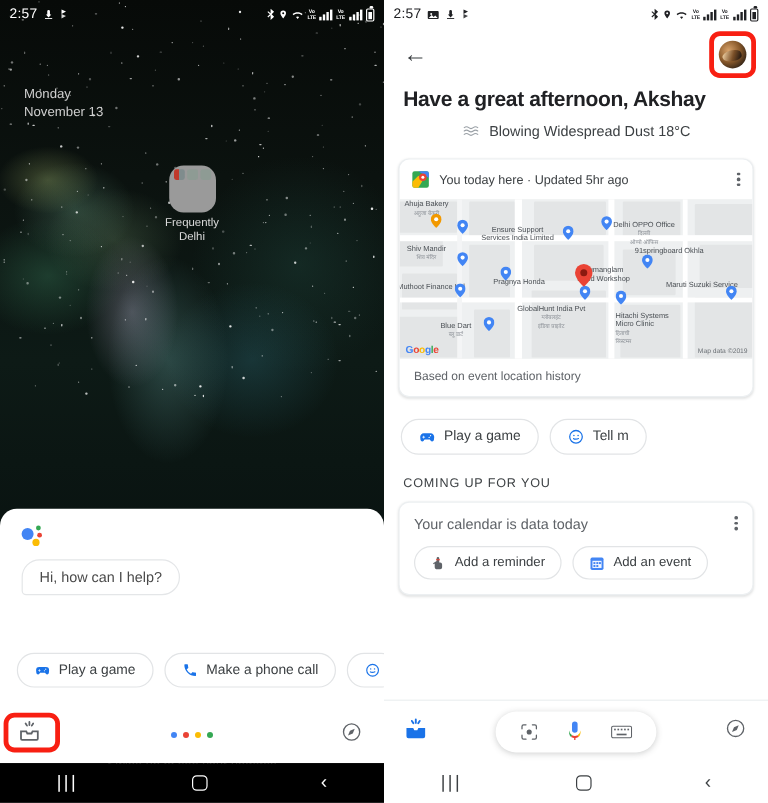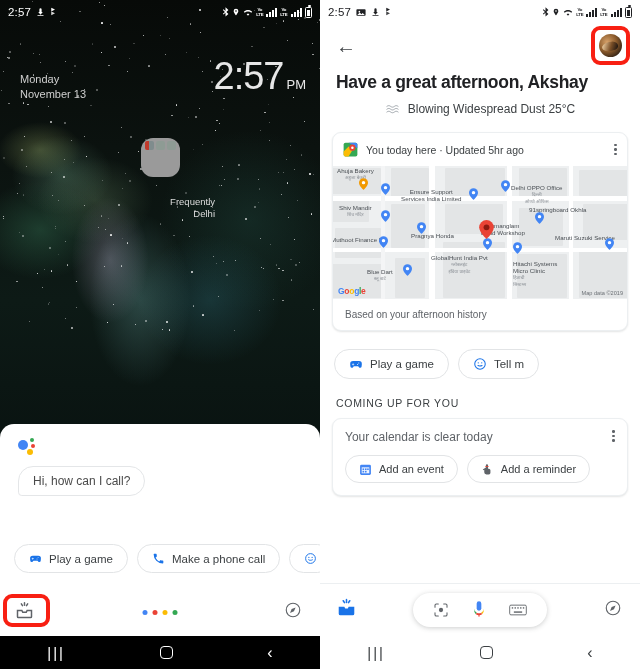--- a/index.html
+++ b/index.html
@@ -54,21 +54,21 @@
   .clock .hm sub { font-size:13px; font-weight:400; vertical-align:baseline;
     margin-left:3px; letter-spacing:0; }
   .datebox { position:absolute; left:20px; top:72px; color:#cfcfcf;
     font-size:11px; line-height:15px; }
   .widget { position:absolute; left:50%; transform:translateX(-50%); top:138px;
     text-align:center; width:110px; }
   .widget .tile { width:39px; height:39px; border-radius:12px; background:#9a9a9a;
     margin:0 auto; display:flex; align-items:flex-start; justify-content:center;
     gap:2px; padding-top:3px; }
   .widget .tile i { width:9px; height:9px; border-radius:2px; display:block; }
-  .widget .lbl { margin-top:19px; font-size:9.5px; color:#dcdcdc; line-height:12px;text-align:right; }
+  .widget .lbl { margin-top:3px; font-size:9.5px; color:#dcdcdc; line-height:12px; }
 
   
   .sheet { position:absolute; left:0; right:0; bottom:33px; top:424px;
     background:#fff; border-radius:14px 14px 0 0; }
   .g-dots { position:absolute; left:18px; top:14px; width:22px; height:18px; }
   .g-dots i { position:absolute; border-radius:50%; }
   .bubble { position:absolute; left:18px; top:42px; border:1px solid #e4e6e8;
     border-radius:16px 16px 16px 4px; padding:7px 14px; font-size:12px; color:#4a4a4a;
     background:#fff; }
   .chiprow { position:absolute; left:14px; right:0; top:120px; display:flex; gap:9px; }
@@ -442,23 +442,20 @@
           </span>
         <span class="batt"></span>
       </div>
     </div>
 
     <div class="datebox">
       <div>Monday</div>
       <div>November 13</div>
     </div>
 
-    <div class="clock">
-      <div class="hm"><span>2:57</span><sub>PM</sub></div>
-    </div>
 
     <div class="widget">
       <div class="tile">
         <i style="background:linear-gradient(90deg,#c0392b 50%,#7f8c8d 50%)"></i>
         <i style="background:#8e9b94"></i>
         <i style="background:#8e9b94"></i>
       </div>
       <div class="lbl">
         <span>Frequently</span><br>
         <span>Delhi</span>
@@ -467,21 +464,21 @@
 
     <div class="swipe">Swipe up to see your updates</div>
 
     <div class="sheet">
       <div class="g-dots">
         <i style="width:10px;height:10px;background:#4285f4;left:0;top:2px"></i>
         <i style="width:4px;height:4px;background:#34a853;left:12px;top:0"></i>
         <i style="width:4px;height:4px;background:#ea4335;left:13px;top:6px"></i>
         <i style="width:6px;height:6px;background:#fbbc04;left:9px;top:11px"></i>
       </div>
-      <div class="bubble">Hi, how can I call?</div>
+      <div class="bubble">Hi, how can I help?</div>
 
       <div class="chiprow">
         <div class="chip">
           <svg width="13" height="13" viewBox="0 0 24 24" fill="#1a73e8">
               <path d="M17 7H7a5 5 0 00-5 5.3l.4 4A2.6 2.6 0 005 18.6c.8 0 1.5-.4 2-1l1.2-1.6h7.6L17 17.6c.5.6 1.2 1 2 1a2.6 2.6 0 002.6-2.3l.4-4A5 5 0 0017 7zM9 13H7.5v1.5h-1V13H5v-1h1.5v-1.5h1V12H9zm5.8.8a.9.9 0 11.9-.9.9.9 0 01-.9.9zm2-2.5a.9.9 0 11.9-.9.9.9 0 01-.9.9z"></path>
             </svg>
           <span>Play a game</span>
         </div>
         <div class="chip">
           <svg width="13" height="13" viewBox="0 0 24 24" fill="#1a73e8">
@@ -589,21 +586,21 @@
         <div class="avatar"></div>
         <div class="hl" style="right:10px; top:2px; width:39px; height:39px;"></div>
       </div>
       <div class="greet">Have a great afternoon, Akshay</div>
       <div class="weather">
         <svg width="15" height="13" viewBox="0 0 24 20" fill="none" stroke="#9aa0a6" stroke-width="1.5" stroke-linecap="round">
           <path d="M3 5c2-1.6 4-1.6 6 0s4 1.6 6 0 4-1.6 6 0"></path>
           <path d="M3 9.5c2-1.6 4-1.6 6 0s4 1.6 6 0 4-1.6 6 0"></path>
           <path d="M3 14c2-1.6 4-1.6 6 0s4 1.6 6 0 4-1.6 6 0"></path>
         </svg>
-        <span>Blowing Widespread Dust 25°C</span>
+        <span>Blowing Widespread Dust 18°C</span>
       </div>
 
       <div class="card">
         <div class="card-head">
           <svg width="15" height="15" viewBox="0 0 24 24">
             <rect x="1" y="1" width="22" height="22" rx="3" fill="#34a853"></rect>
             <path d="M1 15l8-8 6 6-6 10H4a3 3 0 01-3-3z" fill="#fbbc04"></path>
             <path d="M9 1h11a3 3 0 013 3v6L9 1z" fill="#4285f4"></path>
             <path d="M1 8l11 14h-8a3 3 0 01-3-3z" fill="#4285f4" opacity=".0"></path>
             <circle cx="15" cy="9" r="5" fill="#ea4335"></circle>
@@ -704,21 +701,21 @@
             </svg>
           <svg class="pin r" style="left:146px;top:54px;width:15px;height:19px" viewBox="0 0 10 13">
               <path d="M5 0a5 5 0 00-5 5c0 3.6 5 8 5 8s5-4.4 5-8a5 5 0 00-5-5z" fill="currentColor"></path>
               <circle cx="5" cy="5" r="2" fill="#8b1a10"></circle>
             </svg>
 
           <div class="gbrand"><span>G</span><span>o</span><span>o</span><span>g</span><span>l</span><span>e</span></div>
           <div class="mapattr">Map data ©2019</div>
         </div>
 
-        <div class="card-foot">Based on your afternoon history</div>
+        <div class="card-foot">Based on event location history</div>
       </div>
 
       <div class="chiprow2">
         <div class="chip">
           <svg width="14" height="14" viewBox="0 0 24 24" fill="#1a73e8">
               <path d="M17 7H7a5 5 0 00-5 5.3l.4 4A2.6 2.6 0 005 18.6c.8 0 1.5-.4 2-1l1.2-1.6h7.6L17 17.6c.5.6 1.2 1 2 1a2.6 2.6 0 002.6-2.3l.4-4A5 5 0 0017 7zM9 13H7.5v1.5h-1V13H5v-1h1.5v-1.5h1V12H9zm5.8.8a.9.9 0 11.9-.9.9.9 0 01-.9.9zm2-2.5a.9.9 0 11.9-.9.9.9 0 01-.9.9z"></path>
             </svg>
           <span>Play a game</span>
         </div>
         <div class="chip">
@@ -729,46 +726,46 @@
               <path d="M8.5 14.5c1 1.2 5 1.2 7 0" stroke-linecap="round"></path>
             </svg>
           <span>Tell m</span>
         </div>
       </div>
 
       <div class="section-h">COMING UP FOR YOU</div>
 
       <div class="calcard">
         <div class="row1">
-          <span class="t">Your calendar is clear today</span>
+          <span class="t">Your calendar is data today</span>
           <span class="kebab" style="margin-left:auto">
               <i></i>
               <i></i>
               <i></i>
             </span>
         </div>
         <div class="calbtns">
+          <div class="cbtn">
+            <svg width="13" height="14" viewBox="0 0 24 24" fill="#5f6368">
+                <path d="M11 3a2 2 0 012 2v6.5h1.4a3 3 0 013 3V19a3 3 0 01-3 3H10a4 4 0 01-4-4v-4.8l-1.6 1.1-1-1.6L9 9.4V5a2 2 0 012-2z"></path>
+                <rect x="8" y="6.5" width="6" height="1.6" fill="#ea4335"></rect>
+              </svg>
+            <span>Add a reminder</span>
+          </div>
           <div class="cbtn">
             <svg width="13" height="13" viewBox="0 0 24 24">
                 <rect x="2" y="3" width="20" height="19" rx="2.5" fill="#4285f4"></rect>
                 <rect x="5" y="8" width="14" height="11" fill="#fff" opacity=".92"></rect>
                 <rect x="6.5" y="10" width="3" height="3" fill="#4285f4"></rect>
                 <rect x="11" y="10" width="3" height="3" fill="#4285f4"></rect>
                 <rect x="15" y="10" width="3" height="3" fill="#4285f4"></rect>
                 <rect x="6.5" y="14.5" width="3" height="3" fill="#4285f4"></rect>
                 <rect x="11" y="14.5" width="3" height="3" fill="#4285f4"></rect>
               </svg>
             <span>Add an event</span>
-          </div>
-          <div class="cbtn">
-            <svg width="13" height="14" viewBox="0 0 24 24" fill="#5f6368">
-                <path d="M11 3a2 2 0 012 2v6.5h1.4a3 3 0 013 3V19a3 3 0 01-3 3H10a4 4 0 01-4-4v-4.8l-1.6 1.1-1-1.6L9 9.4V5a2 2 0 012-2z"></path>
-                <rect x="8" y="6.5" width="6" height="1.6" fill="#ea4335"></rect>
-              </svg>
-            <span>Add a reminder</span>
           </div>
         </div>
       </div>
     </div>
 
     <div class="rbottom">
       <div class="sep"></div>
       <div class="rb-left">
         <svg width="21" height="21" viewBox="0 0 24 24" fill="none" stroke="#1a73e8" stroke-width="1.8">
           <path d="M4 12h5l1 2h4l1-2h5v7a1 1 0 01-1 1H5a1 1 0 01-1-1z" fill="#1a73e8"></path>

